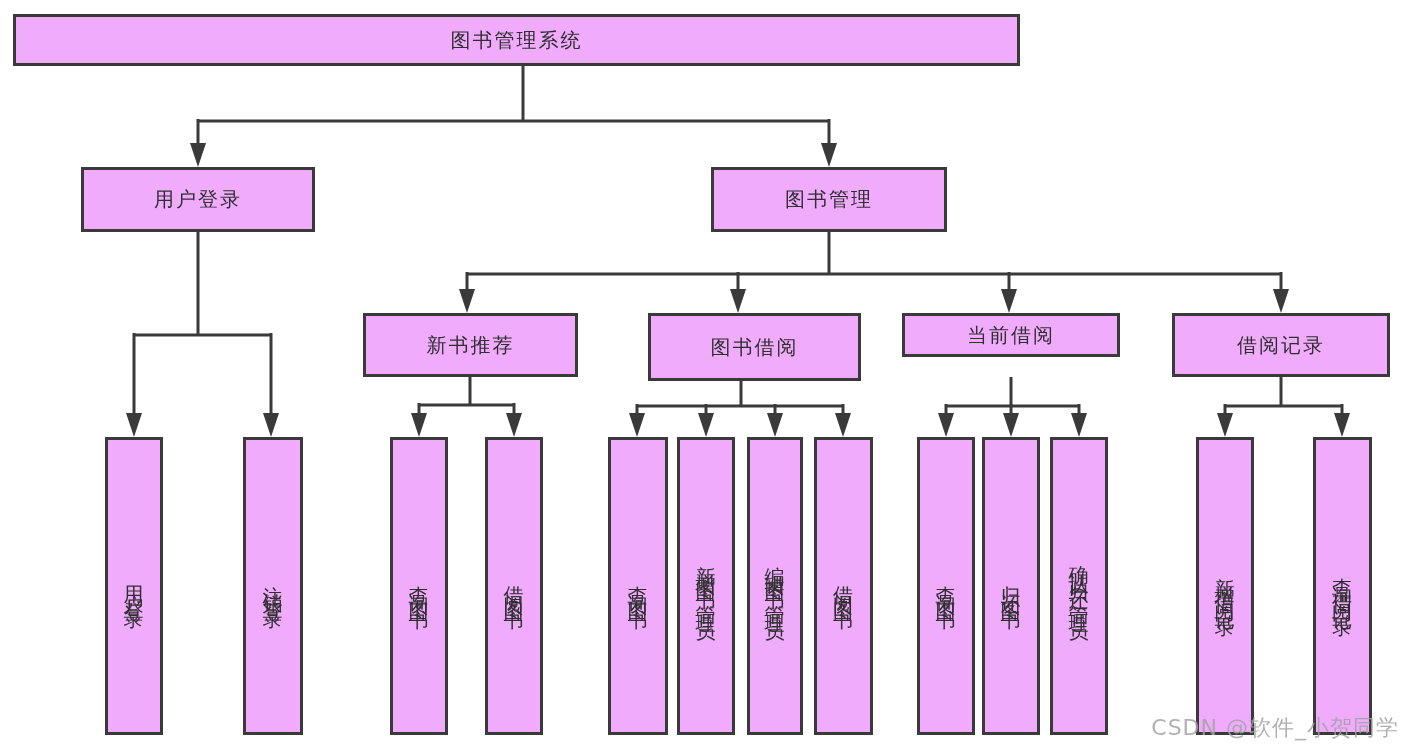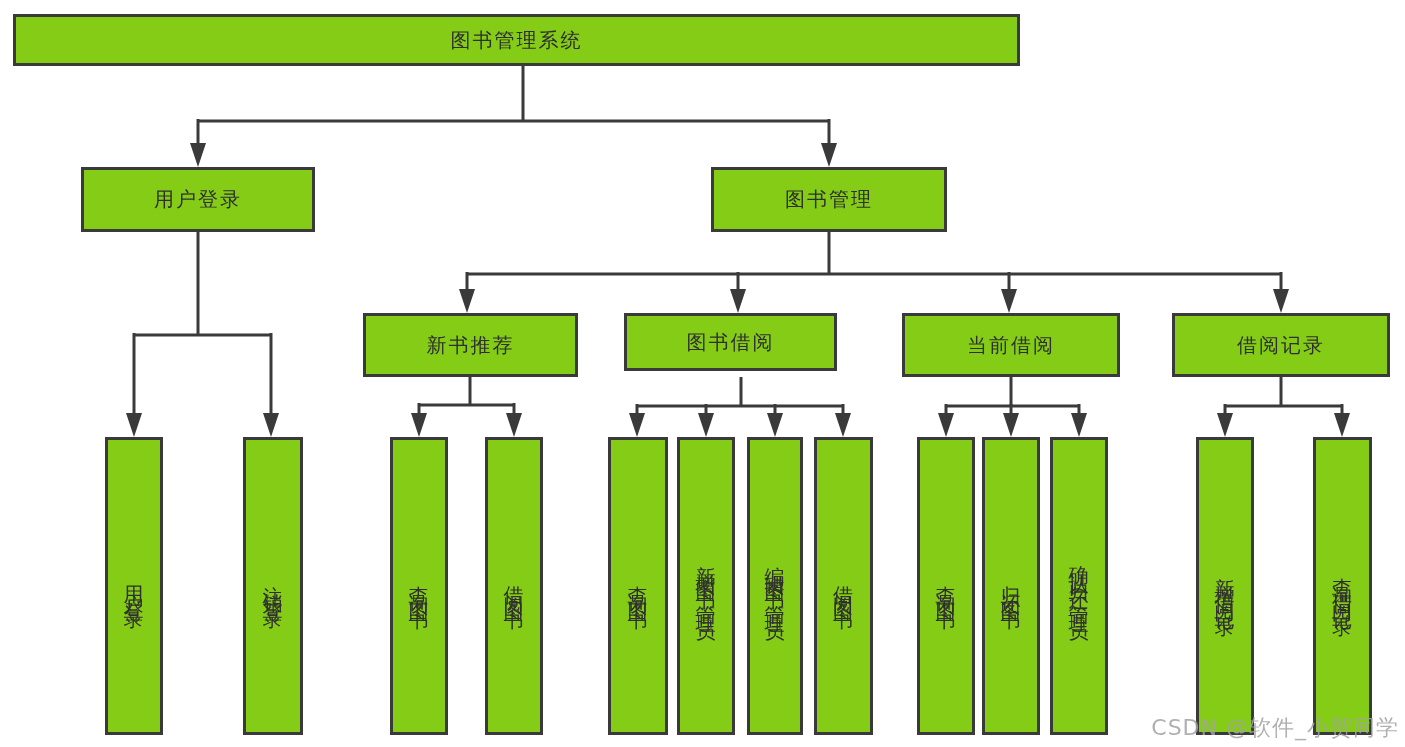--- a/index.html
+++ b/index.html
@@ -26,21 +26,21 @@
     stroke: #3a3a3a;
     stroke-width: 3;
   }
   #connectors polygon {
     fill: #3a3a3a;
     stroke: none;
   }
   .node {
     position: absolute;
     box-sizing: border-box;
-    background: #84cc16;
+    background: #f0abfc;
     border: 3px solid #3a3a3a;
     display: flex;
     align-items: center;
     justify-content: center;
     color: #2f2f2f;
   }
   .node.h span {
     font-size: 20px;
     letter-spacing: 2px;
     white-space: nowrap;
@@ -152,24 +152,24 @@
   <div class="node h" style="left:81px;top:167px;width:234px;height:65px">
     <span>用户登录</span>
   </div>
   <div class="node h" style="left:363px;top:313px;width:215px;height:64px">
     <span>新书推荐</span>
   </div>
 
   <div class="node h" style="left:711px;top:167px;width:236px;height:65px">
     <span>图书管理</span>
   </div>
-  <div class="node h" style="left:624px;top:313px;width:213px;height:58px">
+  <div class="node h" style="left:648px;top:313px;width:213px;height:68px">
     <span>图书借阅</span>
   </div>
-  <div class="node h" style="left:902px;top:313px;width:218px;height:64px">
+  <div class="node h" style="left:902px;top:313px;width:218px;height:44px">
     <span>当前借阅</span>
   </div>
   <div class="node h" style="left:1172px;top:313px;width:218px;height:64px">
     <span>借阅记录</span>
   </div>
 
   <div class="node v" style="left:105px;top:437px;width:58px;height:298px">
     <span>用户登录</span>
   </div>
   <div class="node v" style="left:243px;top:437px;width:60px;height:298px">

